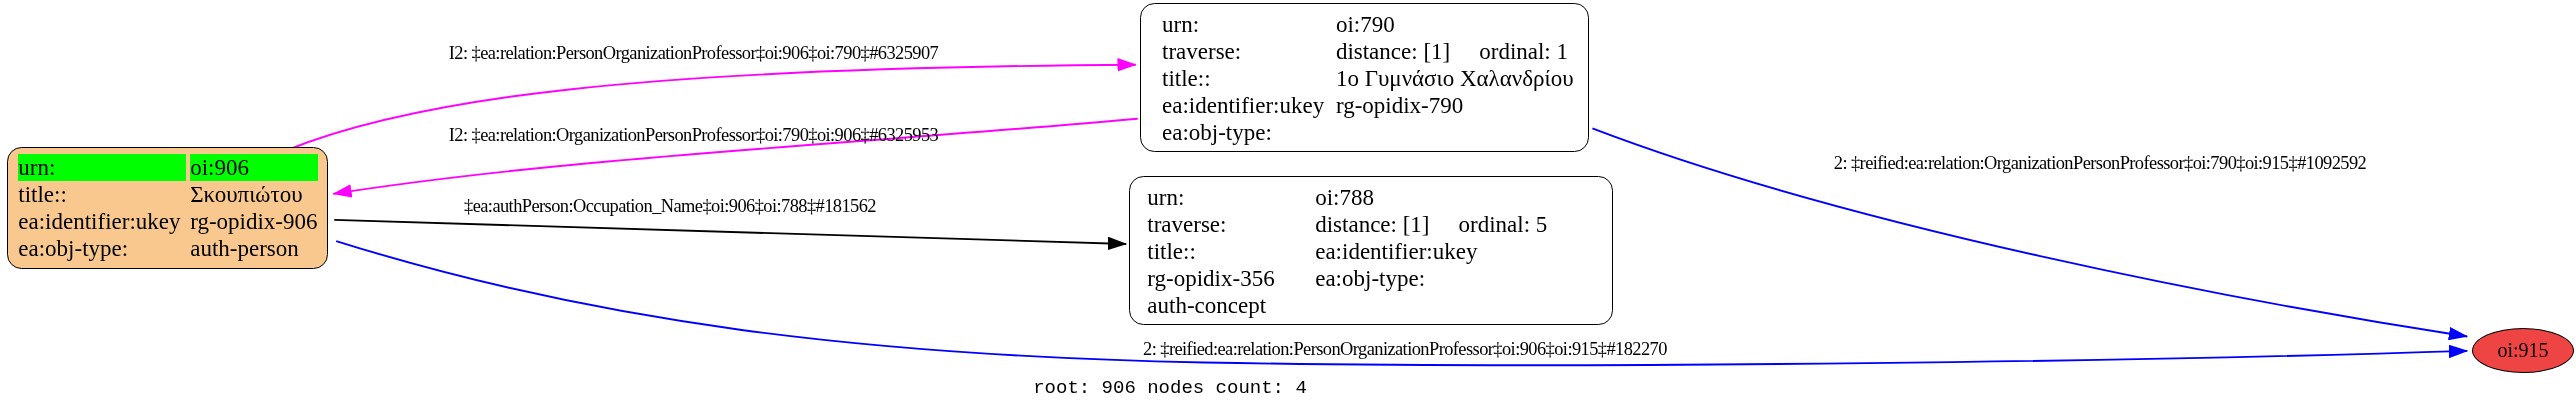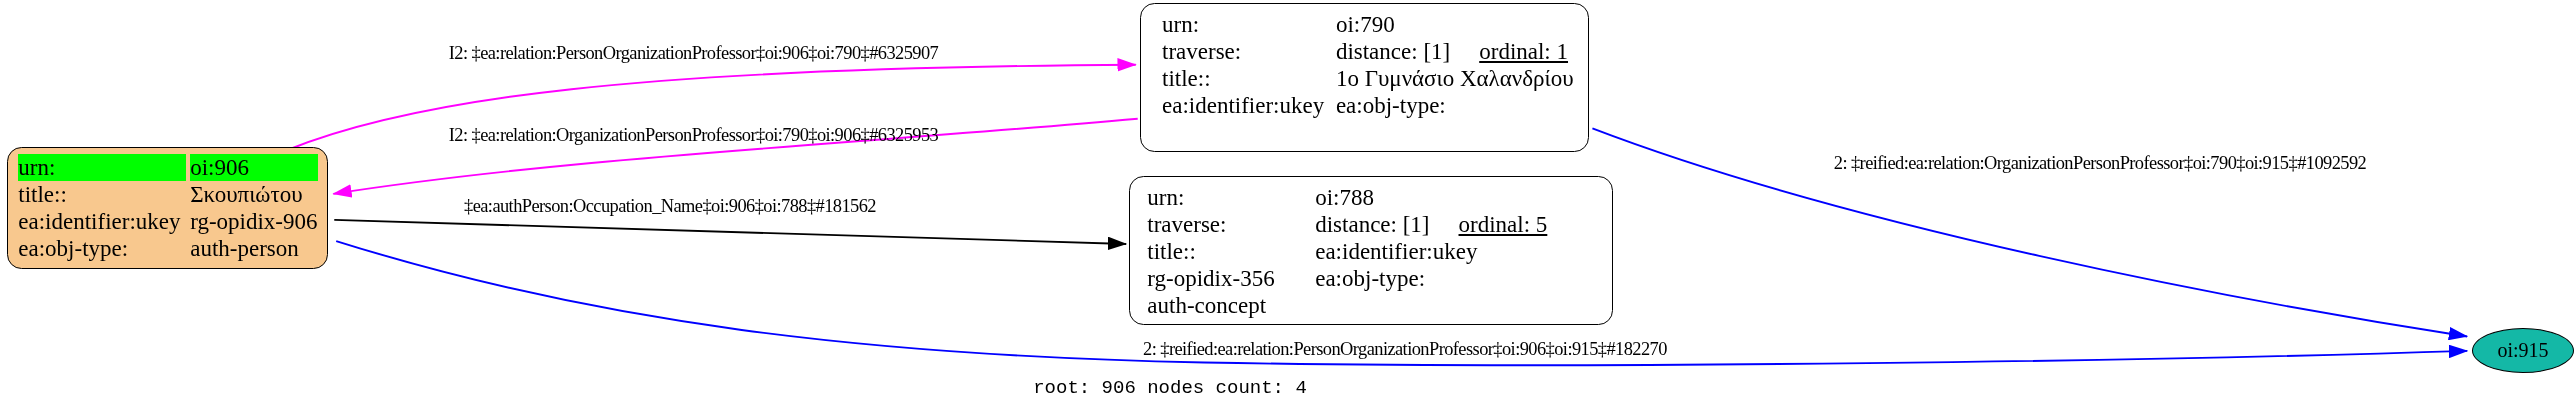--- a/index.html
+++ b/index.html
@@ -27,28 +27,28 @@
     display: grid;
     column-gap: 3.9px;
     font-size: 23px;
     white-space: nowrap;
   }
   .g906 { grid-template-columns: 168px 1fr; padding: 5.8px 10.6px; line-height: 27px; }
   .g790 { grid-template-columns: 170px 1fr; padding: 6.7px 21px; line-height: 27px; }
   .g788 { grid-template-columns: 164px 1fr; padding: 6.7px 17.3px; line-height: 27px; }
   .cell { overflow: visible; }
   .hl { background: #00ff00; }
-  .val2 { margin-left: 29px; text-decoration: underline; }
+  .val2 { margin-left: 29px; }
 
   .ellipse {
     position: absolute;
     box-sizing: border-box;
     border: 1.9px solid #000000;
     border-radius: 50%;
-    background: #14b8a6;
+    background: #ef4444;
     display: flex;
     align-items: center;
     justify-content: center;
     font-size: 20px;
   }
 
   .edge-label {
     position: absolute;
     font-size: 19px;
     letter-spacing: -0.6px;
@@ -104,20 +104,21 @@
 
   <div class="node" style="left:1140px; top:2.9px; width:449px; height:149px;">
     <div class="grid g790">
       <div class="cell">urn:</div>
       <div class="cell">oi:790</div>
       <div class="cell">traverse:</div>
       <div class="cell"><span>distance: [1]</span><span class="val2">ordinal: 1</span></div>
       <div class="cell">title::</div>
       <div class="cell">1ο Γυμνάσιο Χαλανδρίου</div>
       <div class="cell">ea:identifier:ukey</div>
+      <div class="cell">rg-opidix-790</div>
       <div class="cell">ea:obj-type:</div>
     </div>
   </div>
 
   <div class="node" style="left:1129px; top:176px; width:484px; height:149px;">
     <div class="grid g788">
       <div class="cell">urn:</div>
       <div class="cell">oi:788</div>
       <div class="cell">traverse:</div>
       <div class="cell"><span>distance: [1]</span><span class="val2">ordinal: 5</span></div>

